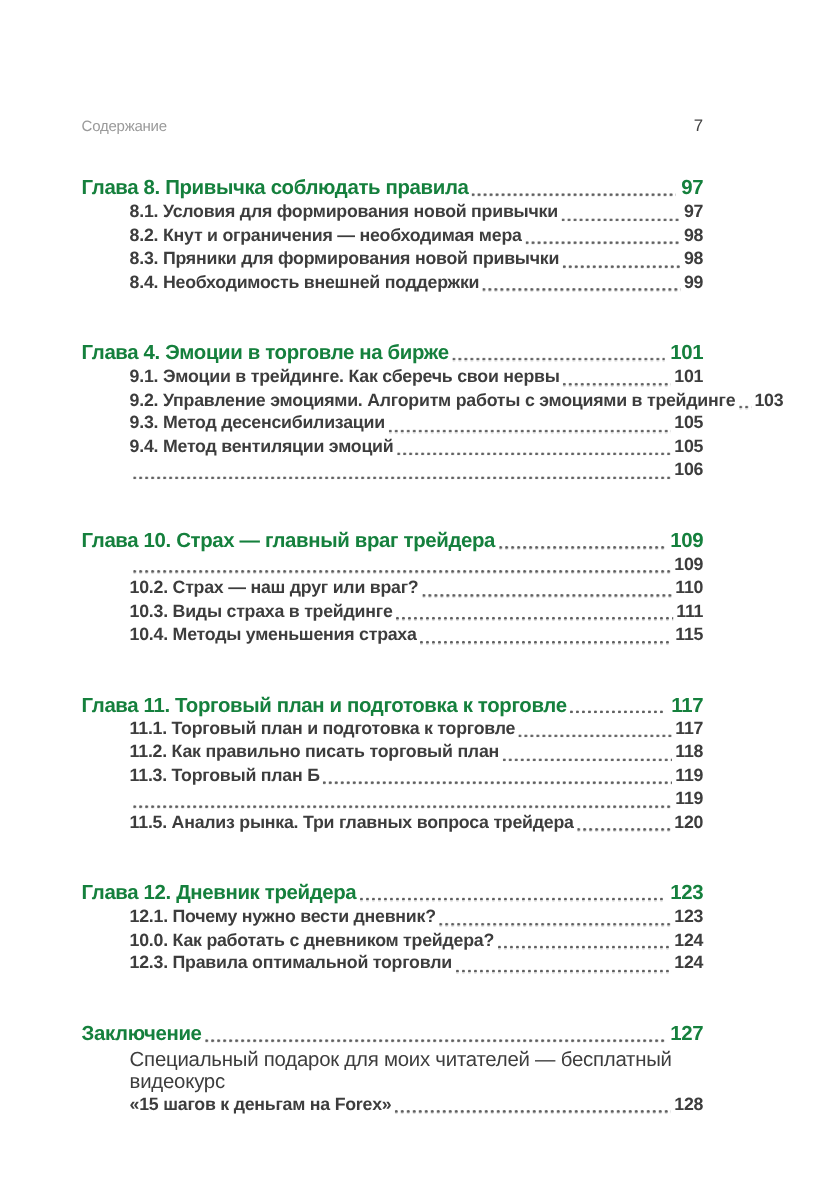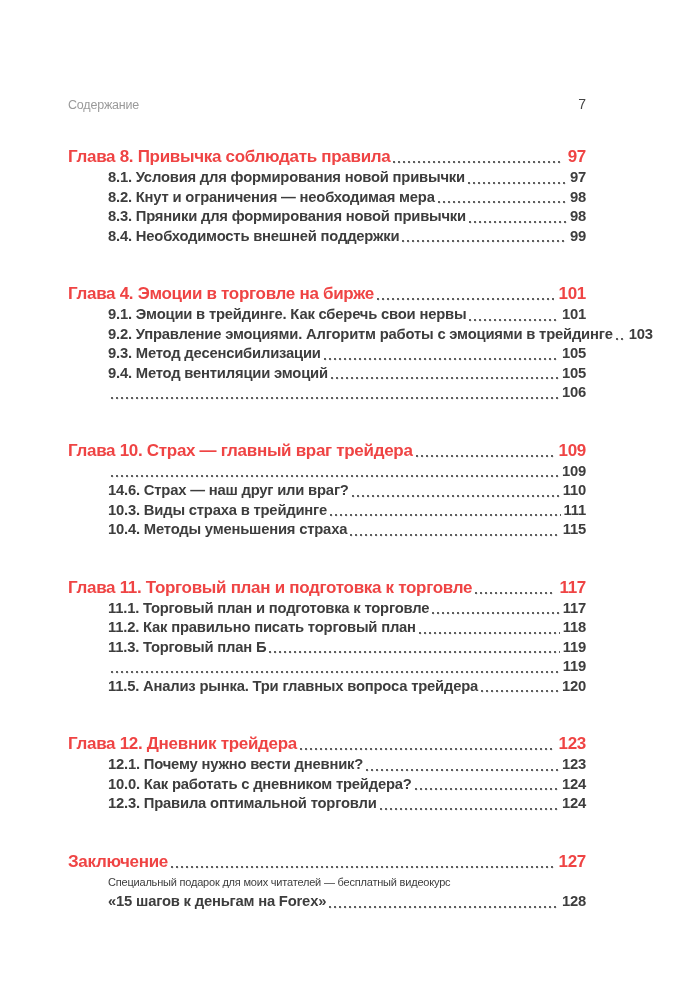--- a/index.html
+++ b/index.html
@@ -49,21 +49,21 @@
     height: 4px;
     margin: 0 3px 3px 3px;
     background-image: radial-gradient(circle at 1.2px 1.2px, #5f5f5f 1px, transparent 1.4px);
     background-size: 5px 3px;
     background-repeat: repeat-x;
     background-position: left bottom;
   }
   .row.head {
     font-size: 17px;
     font-weight: 700;
-    color: #ef4444;
+    color: #15803d;
     letter-spacing: -0.3px;
     line-height: 22px;
     justify-content: flex-end;
   }
   .row.head .leader {
     margin-bottom: 4px;
   }
   .row.head .pg {
     margin-left: 2px;
   }
@@ -75,21 +75,21 @@
     line-height: 19.5px;
     padding-left: 40px;
   }
   .title {
     white-space: nowrap;
   }
   .pg {
     white-space: nowrap;
   }
   .wrap-line1 {
-    font-size: 11px;
+    font-size: 17px;
     color: #3d3d3d;
     letter-spacing: -0.2px;
     line-height: 19.5px;
     padding-left: 40px;
   }
 </style>
 </head>
 <body>
 
 <div class="page">
@@ -165,21 +165,21 @@
       <div class="row head">
         <span class="title">Глава 10. Страх — главный враг трейдера</span>
         <span class="leader"></span>
         <span class="pg">109</span>
       </div>
       <div class="row sub">
         <span class="leader"></span>
         <span class="pg">109</span>
       </div>
       <div class="row sub">
-        <span class="title">14.6. Страх — наш друг или враг?</span>
+        <span class="title">10.2. Страх — наш друг или враг?</span>
         <span class="leader"></span>
         <span class="pg">110</span>
       </div>
       <div class="row sub">
         <span class="title">10.3. Виды страха в трейдинге</span>
         <span class="leader"></span>
         <span class="pg">111</span>
       </div>
       <div class="row sub">
         <span class="title">10.4. Методы уменьшения страха</span>

